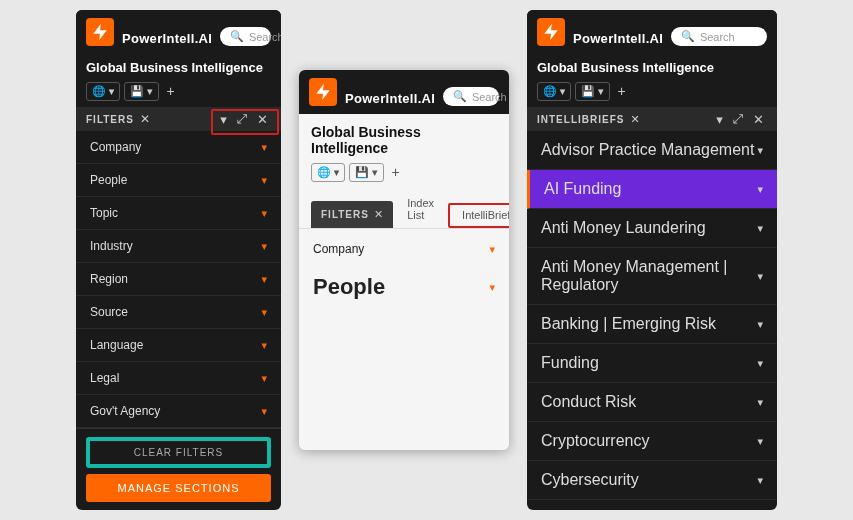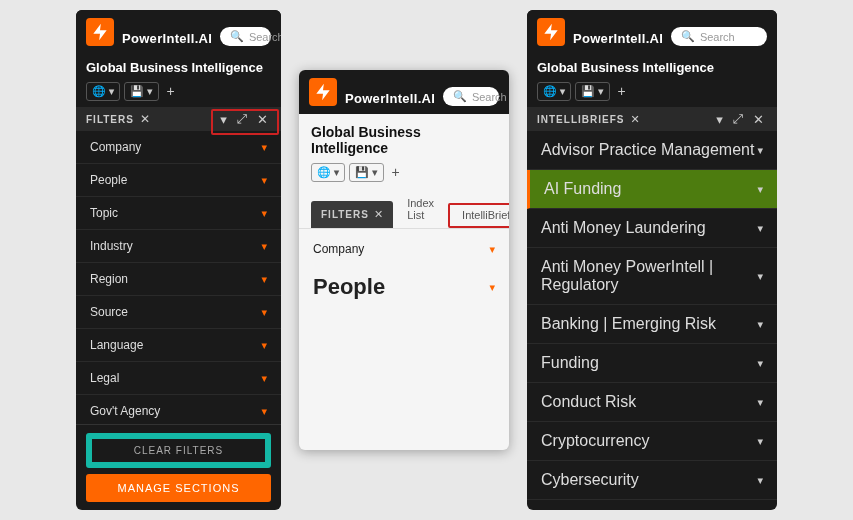--- a/index.html
+++ b/index.html
@@ -186,21 +186,21 @@
     .panel-footer {
       padding: 8px 10px;
       display: flex;
       flex-direction: column;
       gap: 6px;
       border-top: 1px solid #333;
     }
 
     .clear-btn {
       background: none;
-      border: 6px solid #14b8a6;
+      border: 4px solid #14b8a6;
       color: #aaa;
       font-size: 10px;
       letter-spacing: 1px;
       padding: 6px;
       text-align: center;
       cursor: pointer;
       border-radius: 3px;
     }
 
     .manage-btn {
@@ -540,30 +540,30 @@
       <button class="ctrl-btn">⤢</button>
       <button class="ctrl-btn">✕</button>
     </div>
   </div>
 
   <div class="ib-list">
     <div class="ib-item">
       <span class="ib-item-label">Advisor Practice Management</span>
       <span class="ib-chevron">▾</span>
     </div>
-    <div class="ib-item orange-left-border" style="background:#4d7c0f;">
+    <div class="ib-item orange-left-border" style="background:#6d28d9;">
       <span class="ib-item-label">AI Funding</span>
       <span class="ib-chevron">▾</span>
     </div>
     <div class="ib-item">
       <span class="ib-item-label">Anti Money Laundering</span>
       <span class="ib-chevron">▾</span>
     </div>
     <div class="ib-item">
-      <span class="ib-item-label">Anti Money PowerIntell | Regulatory</span>
+      <span class="ib-item-label">Anti Money Management | Regulatory</span>
       <span class="ib-chevron">▾</span>
     </div>
     <div class="ib-item">
       <span class="ib-item-label">Banking | Emerging Risk</span>
       <span class="ib-chevron">▾</span>
     </div>
     <div class="ib-item">
       <span class="ib-item-label">Funding</span>
       <span class="ib-chevron">▾</span>
     </div>

